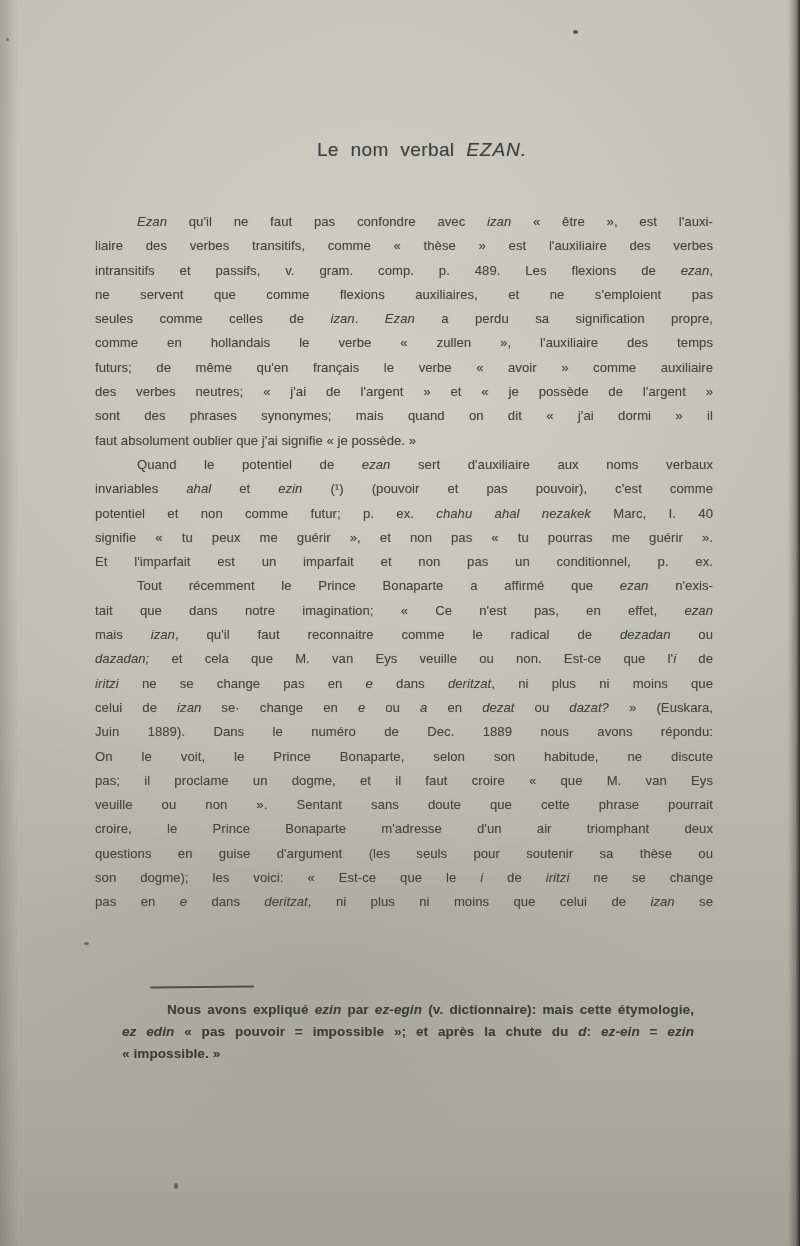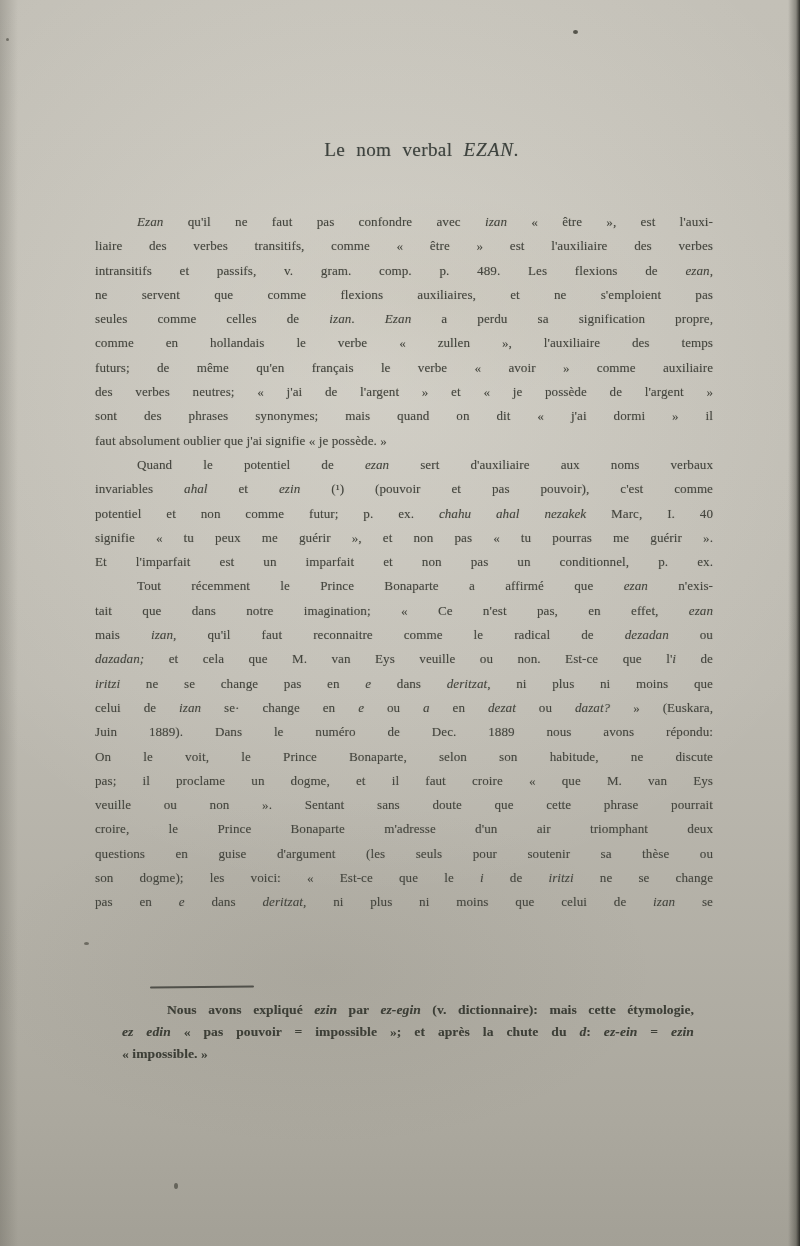--- a/index.html
+++ b/index.html
@@ -1,18 +1,18 @@
 <!DOCTYPE html>
 <html><head>
 <meta charset="utf-8">
 <style>
   html,body { margin:0; padding:0; background:#8f8c83; }
   .page {
     position:relative; width:800px; height:1246px; overflow:hidden;
-    font-family:Liberation Serif, serif;
+    font-family:Liberation Sans, sans-serif;
     background:
       linear-gradient(to left, rgba(20,20,16,0.85) 0px, rgba(30,30,24,0.35) 4px, rgba(30,30,24,0) 12px),
       linear-gradient(to right, rgba(60,58,50,0.22) 0px, rgba(60,58,50,0) 18px),
       radial-gradient(95% 60% at 47% 30%, rgba(252,250,242,0.30), rgba(252,250,242,0) 70%),
       radial-gradient(40% 12% at 54% 24%, rgba(150,138,112,0.10), rgba(150,138,112,0) 70%),
       radial-gradient(60% 20% at 40% 78%, rgba(110,106,94,0.10), rgba(110,106,94,0) 70%),
       linear-gradient(to bottom, #c3c0b7 0%, #bdbab1 55%, #aba89e 90%, #a3a096 100%);
   }
   .title {
     position:absolute; left:95px; top:139px; width:618px;
@@ -54,21 +54,21 @@
 <div class="page">
   <div class="speck s1"></div>
   <div class="speck s2"></div>
   <div class="speck s3"></div>
   <div class="speck s4"></div>
 
   <div class="title"><span>Le nom verbal </span><i>EZAN.</i></div>
 
   <div class="body-text">
       <div class="line indent"><i>Ezan</i> qu'il ne faut pas confondre avec <i>izan</i> « être », est l'auxi-</div>
-      <div class="line">liaire des verbes transitifs, comme « être » est l'auxiliaire des verbes</div>
+      <div class="line">liaire des verbes transitifs, comme « thèse » est l'auxiliaire des verbes</div>
       <div class="line">intransitifs et passifs, v. gram. comp. p. 489. Les flexions de <i>ezan</i>,</div>
       <div class="line">ne servent que comme flexions auxiliaires, et ne s'emploient pas</div>
       <div class="line">seules comme celles de <i>izan</i>. <i>Ezan</i> a perdu sa signification propre,</div>
       <div class="line">comme en hollandais le verbe « zullen », l'auxiliaire des temps</div>
       <div class="line">futurs; de même qu'en français le verbe « avoir » comme auxiliaire</div>
       <div class="line">des verbes neutres; « j'ai de l'argent » et « je possède de l'argent »</div>
       <div class="line">sont des phrases synonymes; mais quand on dit « j'ai dormi » il</div>
       <div class="line no-j">faut absolument oublier que j'ai signifie « je possède. »</div>
       <div class="line indent">Quand le potentiel de <i>ezan</i> sert d'auxiliaire aux noms verbaux</div>
       <div class="line">invariables <i>ahal</i> et <i>ezin</i> (¹) (pouvoir et pas pouvoir), c'est comme</div>

